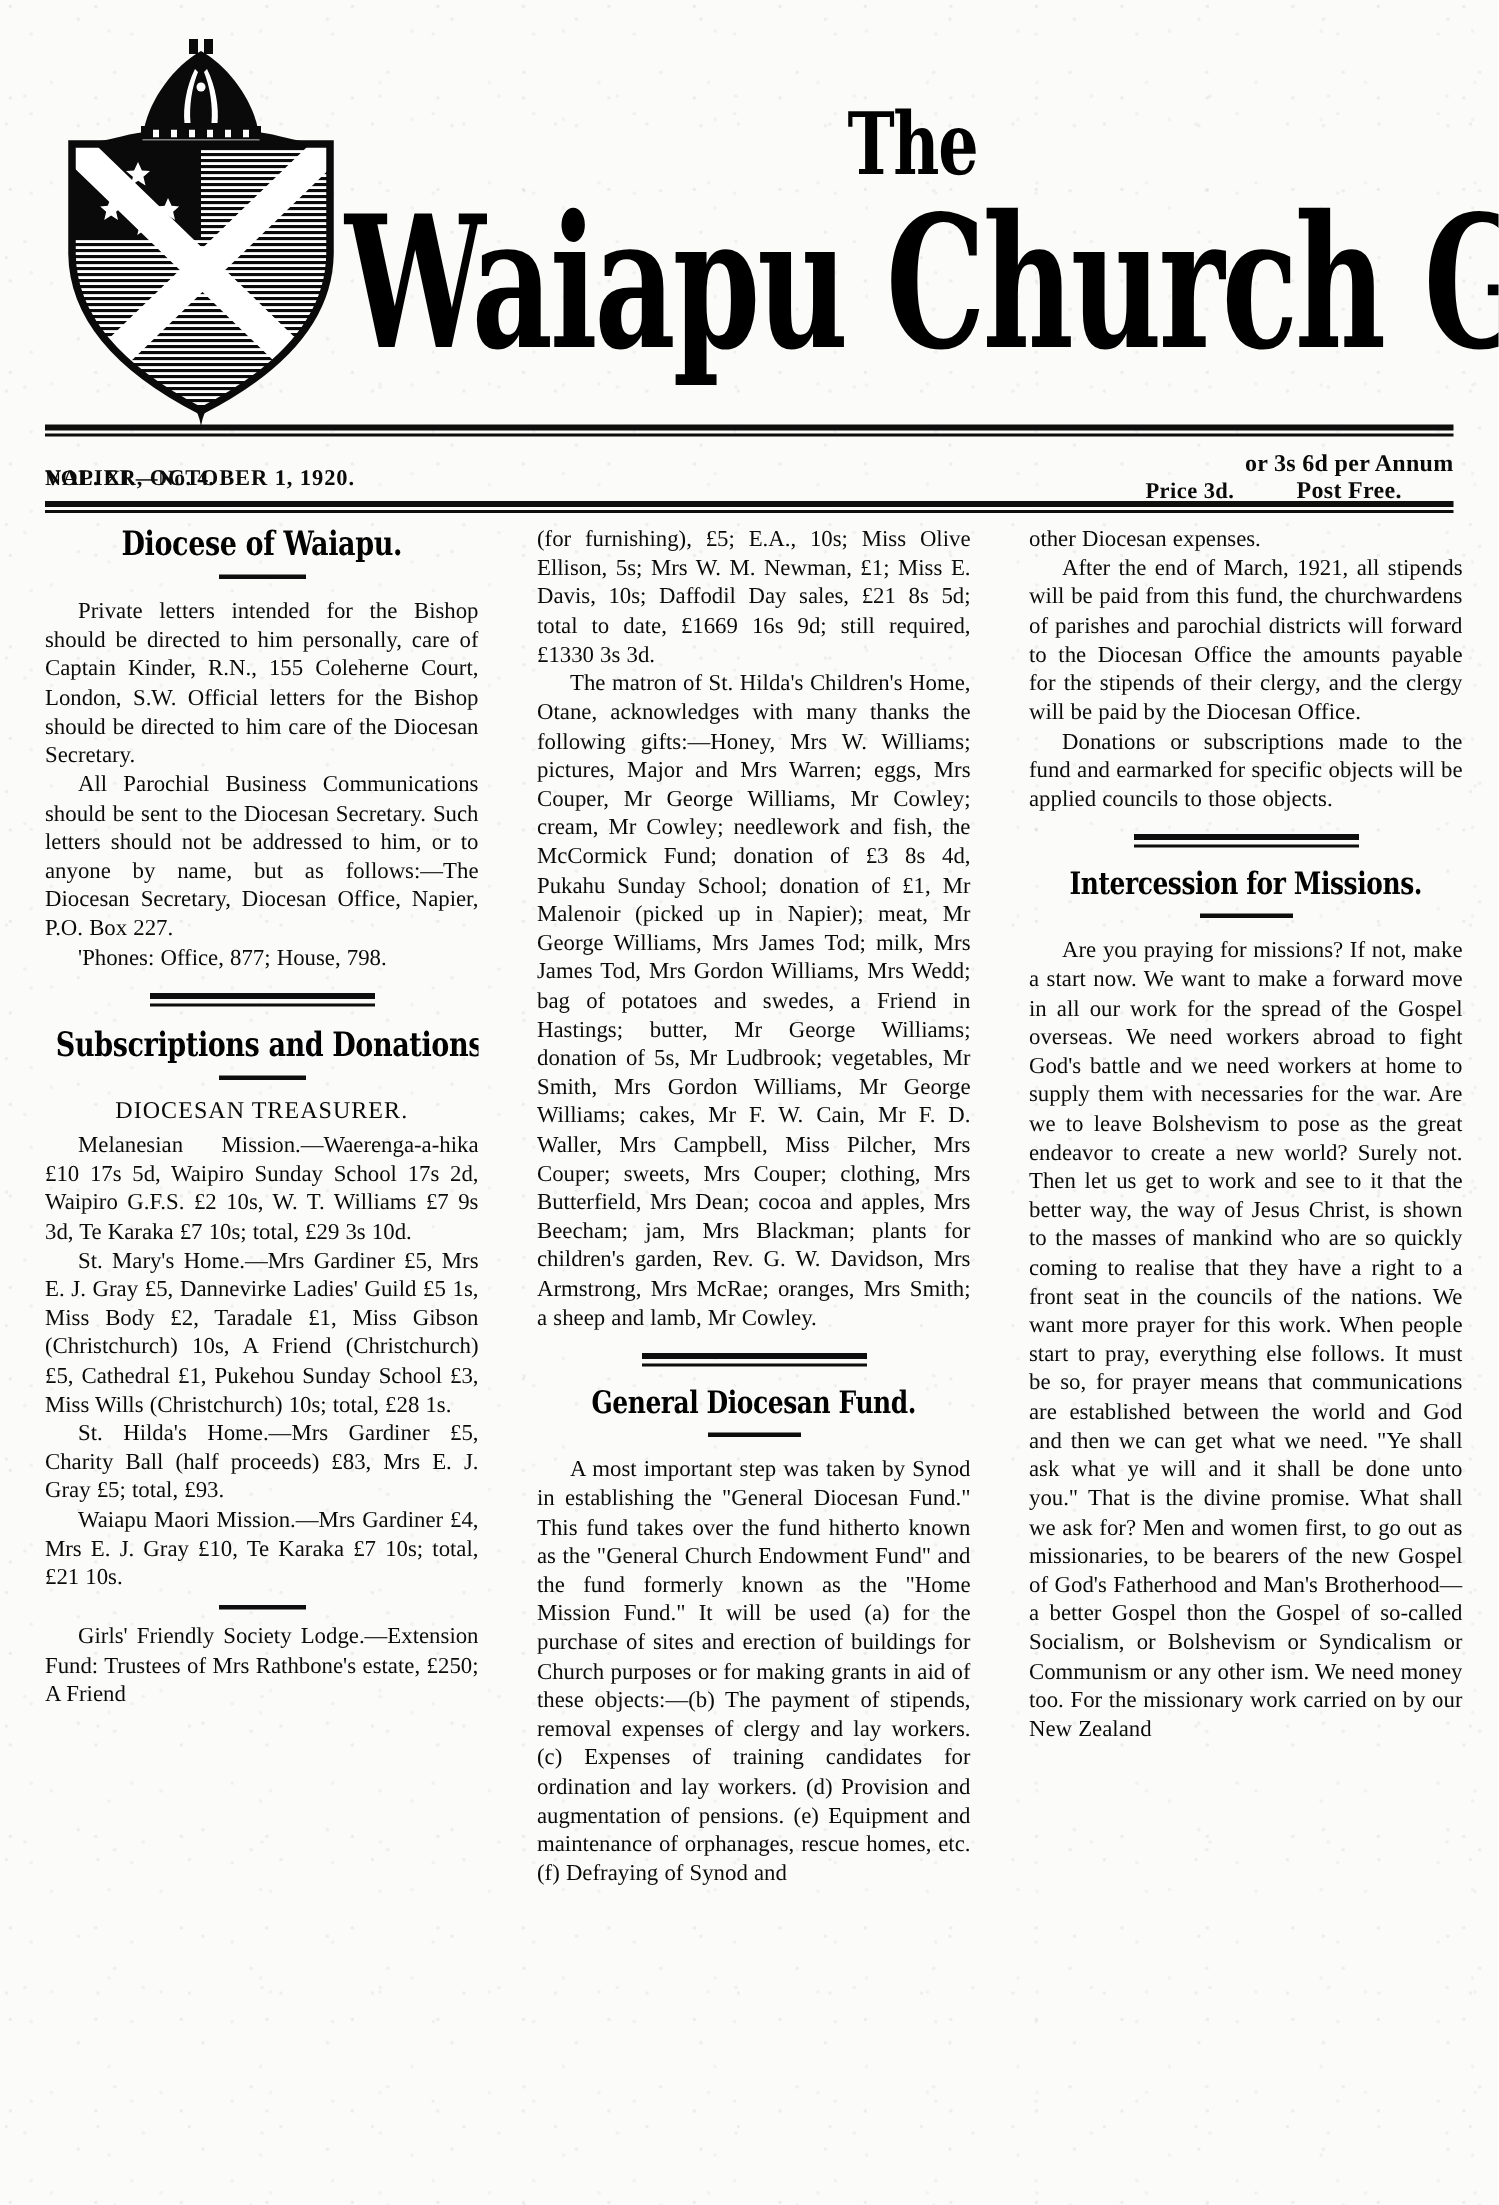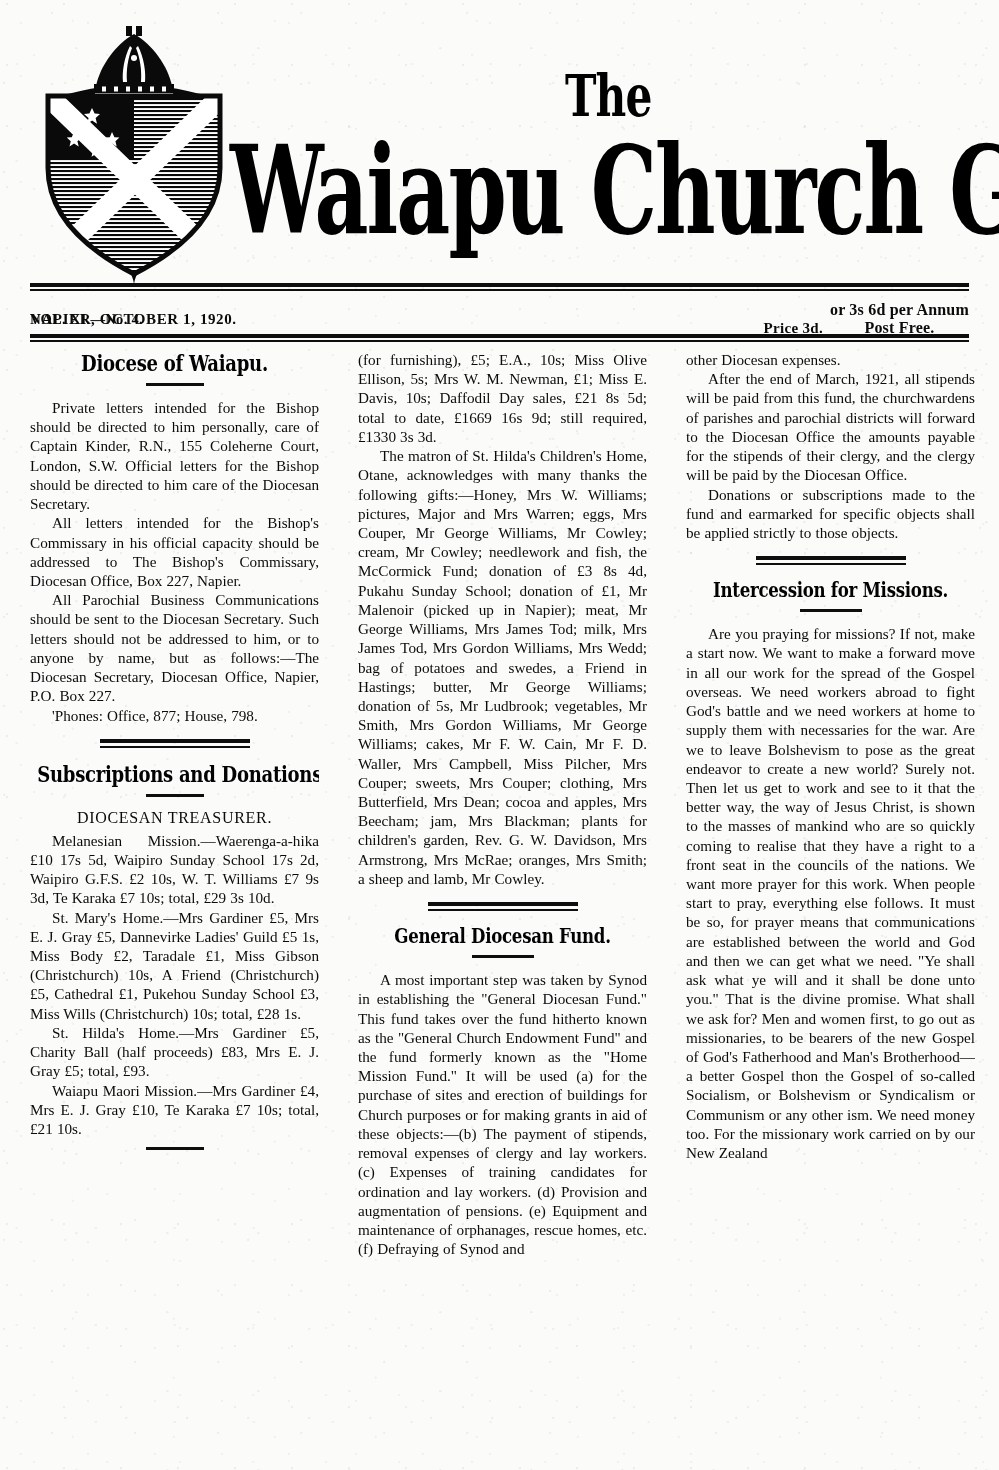--- a/index.html
+++ b/index.html
@@ -299,41 +299,41 @@
   </div>
 
   <div class="columns">
 
     <div class="col">
 
       <div class="sect-head">Diocese of Waiapu.</div>
       <div class="short-rule"></div>
 
       <p class="body">Private letters intended for the Bishop should be directed to him personally, care of Captain Kinder, R.N., 155 Coleherne Court, London, S.W. Official letters for the Bishop should be directed to him care of the Diocesan Secretary.</p>
-      <p class="body">All letters intended for the Bishop's Commissary in his official capacity should be addressed to The Bishop's Commissary, Diocesan Office, Box 227, Napier.</p>
       <p class="body">All Parochial Business Communications should be sent to the Diocesan Secretary. Such letters should not be addressed to him, or to anyone by name, but as follows:—The Diocesan Secretary, Diocesan Office, Napier, P.O. Box 227.</p>
       <p class="body">'Phones: Office, 877; House, 798.</p>
 
       <div class="dbl-rule">
         <div class="a"></div>
           <div class="b"></div>
       </div>
 
       <div class="sect-head">Subscriptions and Donations.</div>
       <div class="short-rule"></div>
 
       <div class="sub-head">DIOCESAN TREASURER.</div>
 
       <p class="body">Melanesian Mission.—Waerenga-a-hika £10 17s 5d, Waipiro Sunday School 17s 2d, Waipiro G.F.S. £2 10s, W. T. Williams £7 9s 3d, Te Karaka £7 10s; total, £29 3s 10d.</p>
       <p class="body">St. Mary's Home.—Mrs Gardiner £5, Mrs E. J. Gray £5, Dannevirke Ladies' Guild £5 1s, Miss Body £2, Taradale £1, Miss Gibson (Christchurch) 10s, A Friend (Christchurch) £5, Cathedral £1, Pukehou Sunday School £3, Miss Wills (Christchurch) 10s; total, £28 1s.</p>
       <p class="body">St. Hilda's Home.—Mrs Gardiner £5, Charity Ball (half proceeds) £83, Mrs E. J. Gray £5; total, £93.</p>
       <p class="body">Waiapu Maori Mission.—Mrs Gardiner £4, Mrs E. J. Gray £10, Te Karaka £7 10s; total, £21 10s.</p>
 
       <div class="mini-rule"></div>
 
+      <p class="body">Girls' Friendly Society Lodge.—Extension Fund: Trustees of Mrs Rathbone's estate, £250; A Friend</p>
     </div>
 
     <div class="col">
 
       <p class="body noindent">(for furnishing), £5; E.A., 10s; Miss Olive Ellison, 5s; Mrs W. M. Newman, £1; Miss E. Davis, 10s; Daffodil Day sales, £21 8s 5d; total to date, £1669 16s 9d; still required, £1330 3s 3d.</p>
 
       <p class="body">The matron of St. Hilda's Children's Home, Otane, acknowledges with many thanks the following gifts:—Honey, Mrs W. Williams; pictures, Major and Mrs Warren; eggs, Mrs Couper, Mr George Williams, Mr Cowley; cream, Mr Cowley; needlework and fish, the McCormick Fund; donation of £3 8s 4d, Pukahu Sunday School; donation of £1, Mr Malenoir (picked up in Napier); meat, Mr George Williams, Mrs James Tod; milk, Mrs James Tod, Mrs Gordon Williams, Mrs Wedd; bag of potatoes and swedes, a Friend in Hastings; butter, Mr George Williams; donation of 5s, Mr Ludbrook; vegetables, Mr Smith, Mrs Gordon Williams, Mr George Williams; cakes, Mr F. W. Cain, Mr F. D. Waller, Mrs Campbell, Miss Pilcher, Mrs Couper; sweets, Mrs Couper; clothing, Mrs Butterfield, Mrs Dean; cocoa and apples, Mrs Beecham; jam, Mrs Blackman; plants for children's garden, Rev. G. W. Davidson, Mrs Armstrong, Mrs McRae; oranges, Mrs Smith; a sheep and lamb, Mr Cowley.</p>
 
       <div class="dbl-rule">
         <div class="a"></div>
@@ -343,21 +343,21 @@
       <div class="sect-head small">General Diocesan Fund.</div>
       <div class="short-rule wide"></div>
 
       <p class="body">A most important step was taken by Synod in establishing the "General Diocesan Fund." This fund takes over the fund hitherto known as the "General Church Endowment Fund" and the fund formerly known as the "Home Mission Fund." It will be used (a) for the purchase of sites and erection of buildings for Church purposes or for making grants in aid of these objects:—(b) The payment of stipends, removal expenses of clergy and lay workers. (c) Expenses of training candidates for ordination and lay workers. (d) Provision and augmentation of pensions. (e) Equipment and maintenance of orphanages, rescue homes, etc. (f) Defraying of Synod and</p>
     </div>
 
     <div class="col">
 
       <p class="body noindent">other Diocesan expenses.</p>
       <p class="body">After the end of March, 1921, all stipends will be paid from this fund, the churchwardens of parishes and parochial districts will forward to the Diocesan Office the amounts payable for the stipends of their clergy, and the clergy will be paid by the Diocesan Office.</p>
-      <p class="body">Donations or subscriptions made to the fund and earmarked for specific objects shall be applied strictly to those objects.</p>
+      <p class="body">Donations or subscriptions made to the fund and earmarked for specific objects will be applied councils to those objects.</p>
 
       <div class="dbl-rule">
         <div class="a"></div>
           <div class="b"></div>
       </div>
 
       <div class="sect-head small">Intercession for Missions.</div>
       <div class="short-rule wide"></div>
 
       <p class="body">Are you praying for missions? If not, make a start now. We want to make a forward move in all our work for the spread of the Gospel overseas. We need workers abroad to fight God's battle and we need workers at home to supply them with necessaries for the war. Are we to leave Bolshevism to pose as the great endeavor to create a new world? Surely not. Then let us get to work and see to it that the better way, the way of Jesus Christ, is shown to the masses of mankind who are so quickly coming to realise that they have a right to a front seat in the councils of the nations. We want more prayer for this work. When people start to pray, everything else follows. It must be so, for prayer means that communications are established between the world and God and then we can get what we need. "Ye shall ask what ye will and it shall be done unto you." That is the divine promise. What shall we ask for? Men and women first, to go out as missionaries, to be bearers of the new Gospel of God's Fatherhood and Man's Brotherhood—a better Gospel thon the Gospel of so-called Socialism, or Bolshevism or Syndicalism or Communism or any other ism. We need money too. For the missionary work carried on by our New Zealand</p>

